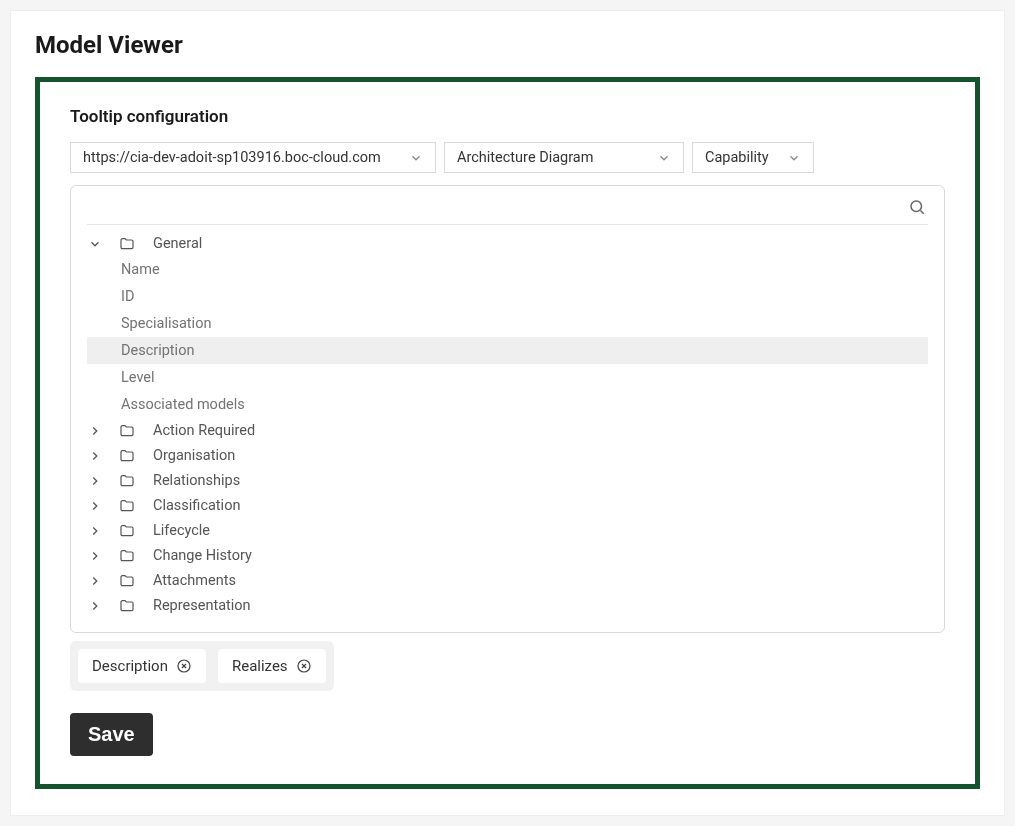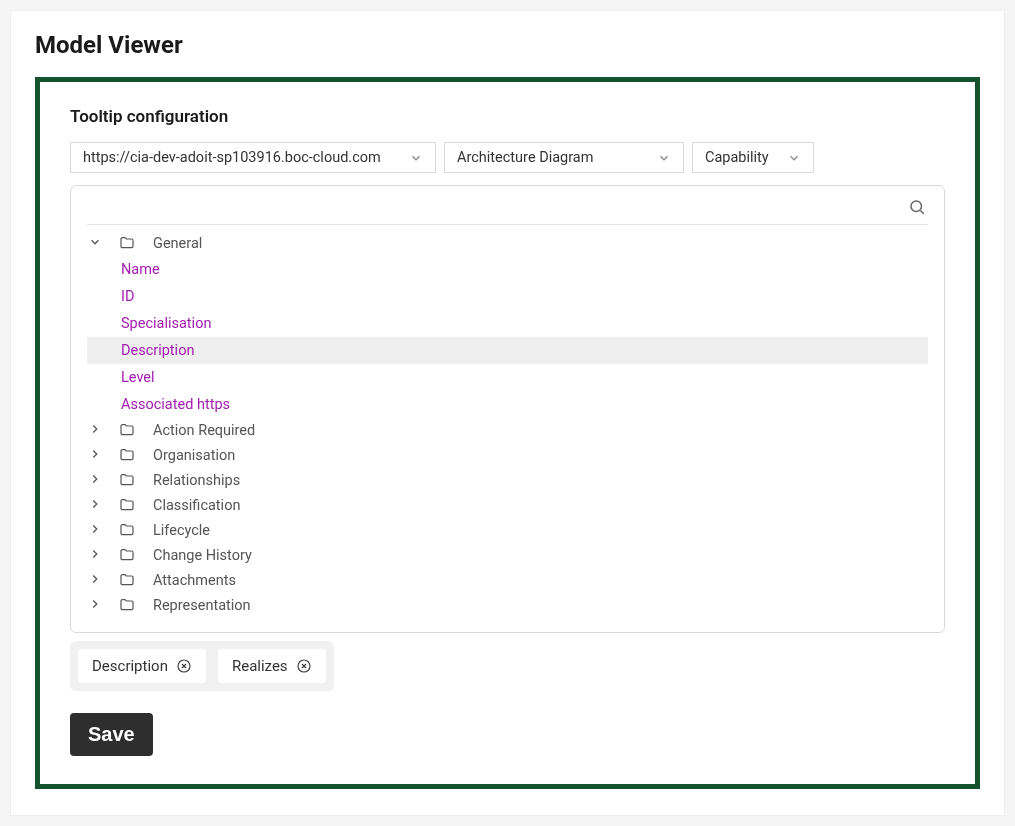--- a/index.html
+++ b/index.html
@@ -72,35 +72,36 @@
       margin-bottom: 6px;
     }
     .search-icon {
       color: #666;
       display: inline-flex;
       cursor: pointer;
     }
     .tree-list { list-style: none; }
     .tree-node-row {
       display: flex;
+      align-items: center;
       gap: 16px;
       padding: 4px 0;
       cursor: pointer;
     }
     .tree-toggle {
       display: inline-flex; color: #555;
       width: 16px; justify-content: center;
     }
     .folder-icon { display: inline-flex; color: #555; margin-right: 2px; }
     .tree-label { font-size: 14.5px; color: #555; }
     .tree-children { list-style: none; }
     .tree-leaf {
       display: flex; align-items: center;
       padding: 5px 0 5px 34px;
-      font-size: 14.5px; color: #a21caf;
+      font-size: 14.5px; color: #737373;
       cursor: pointer;
     }
     .tree-leaf.selected {
       background: #efefef;
     }
     .chips-row {
       display: inline-flex;
       gap: 12px;
       background: #f1f1f1;
       padding: 8px;
@@ -203,21 +204,21 @@
             <li class="tree-leaf">
                 <span>Specialisation</span>
               </li>
             <li class="tree-leaf selected">
                 <span>Description</span>
               </li>
             <li class="tree-leaf">
                 <span>Level</span>
               </li>
             <li class="tree-leaf">
-                <span>Associated https</span>
+                <span>Associated models</span>
               </li>
           </ul>
         </li>
 
         <li>
           <div class="tree-node-row">
             <span class="tree-toggle">
               <svg width="14" height="14" viewBox="0 0 24 24" fill="none" stroke="#555" stroke-width="2.2">
                   <polyline points="9 18 15 12 9 6"></polyline>
                 </svg>

